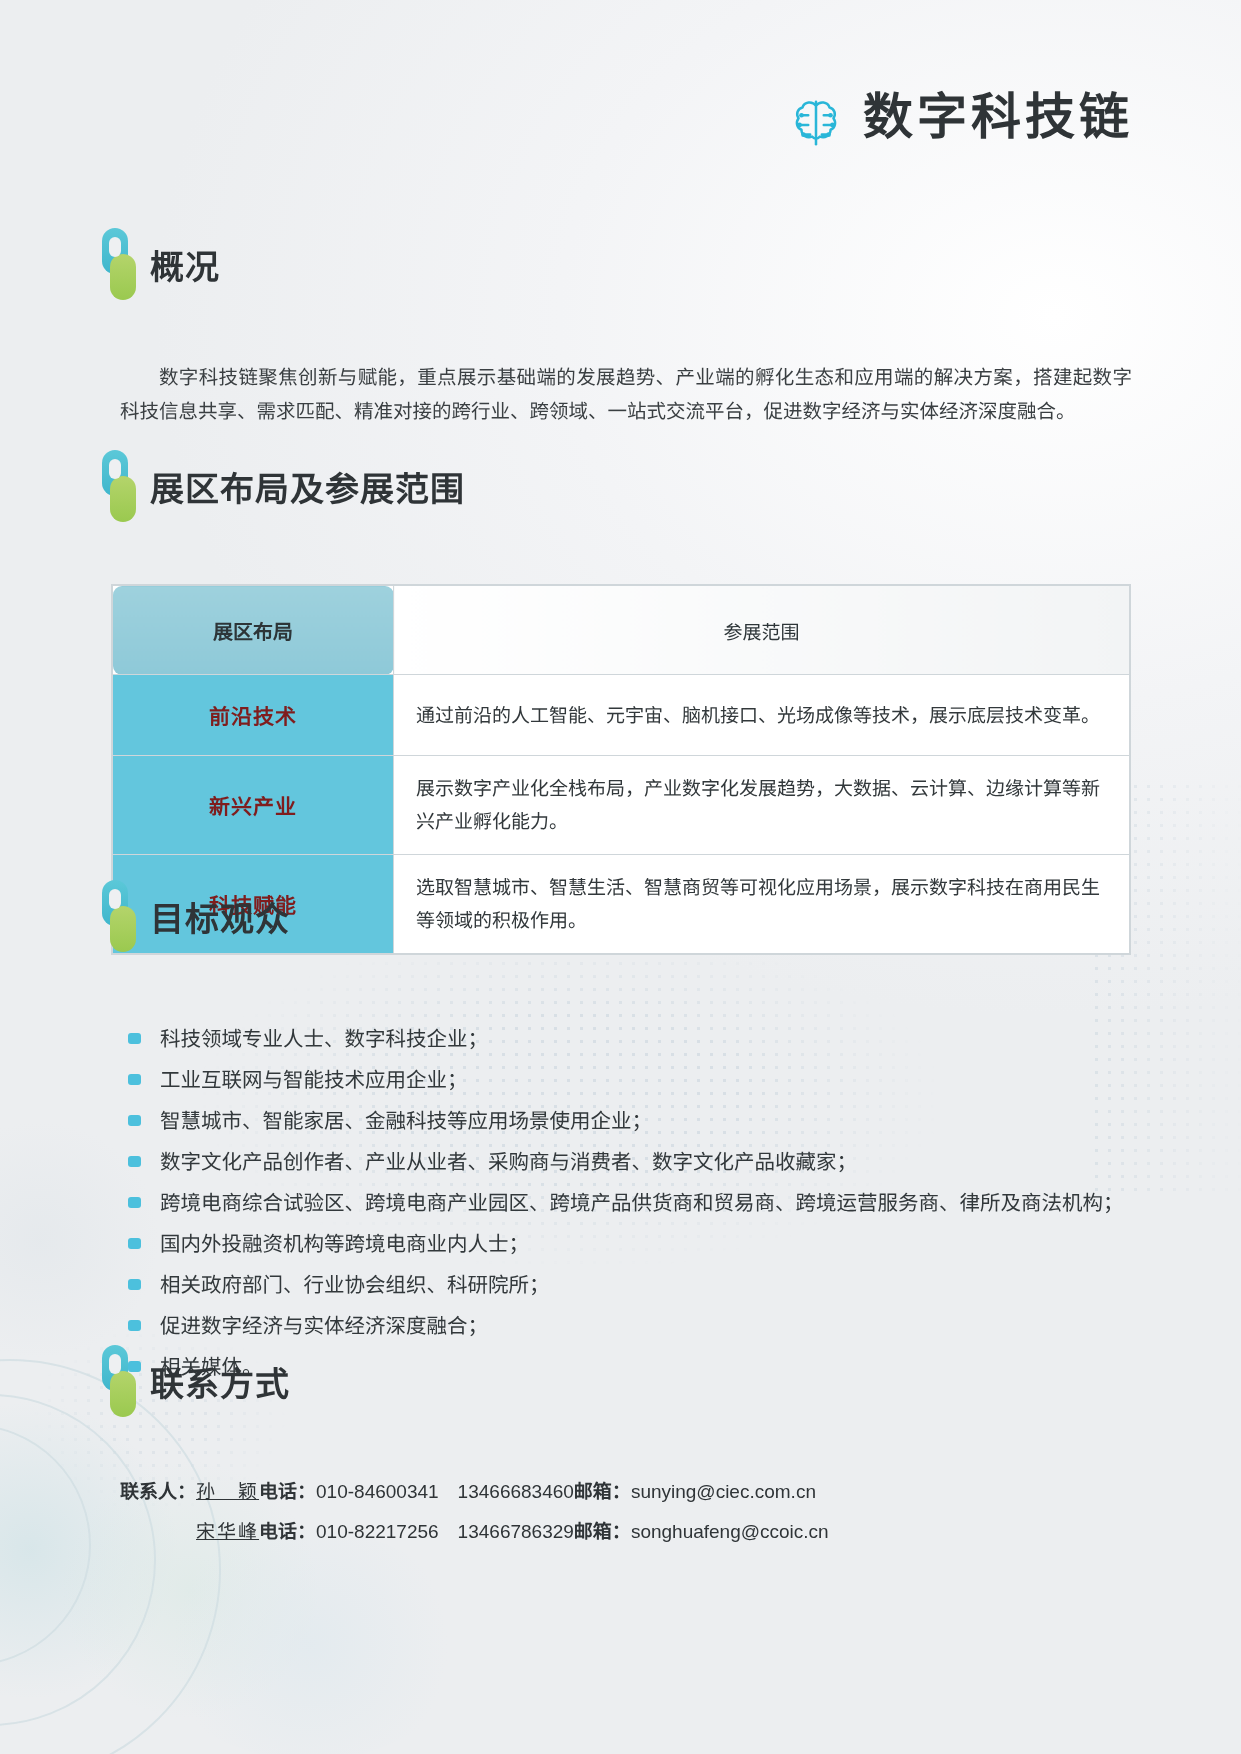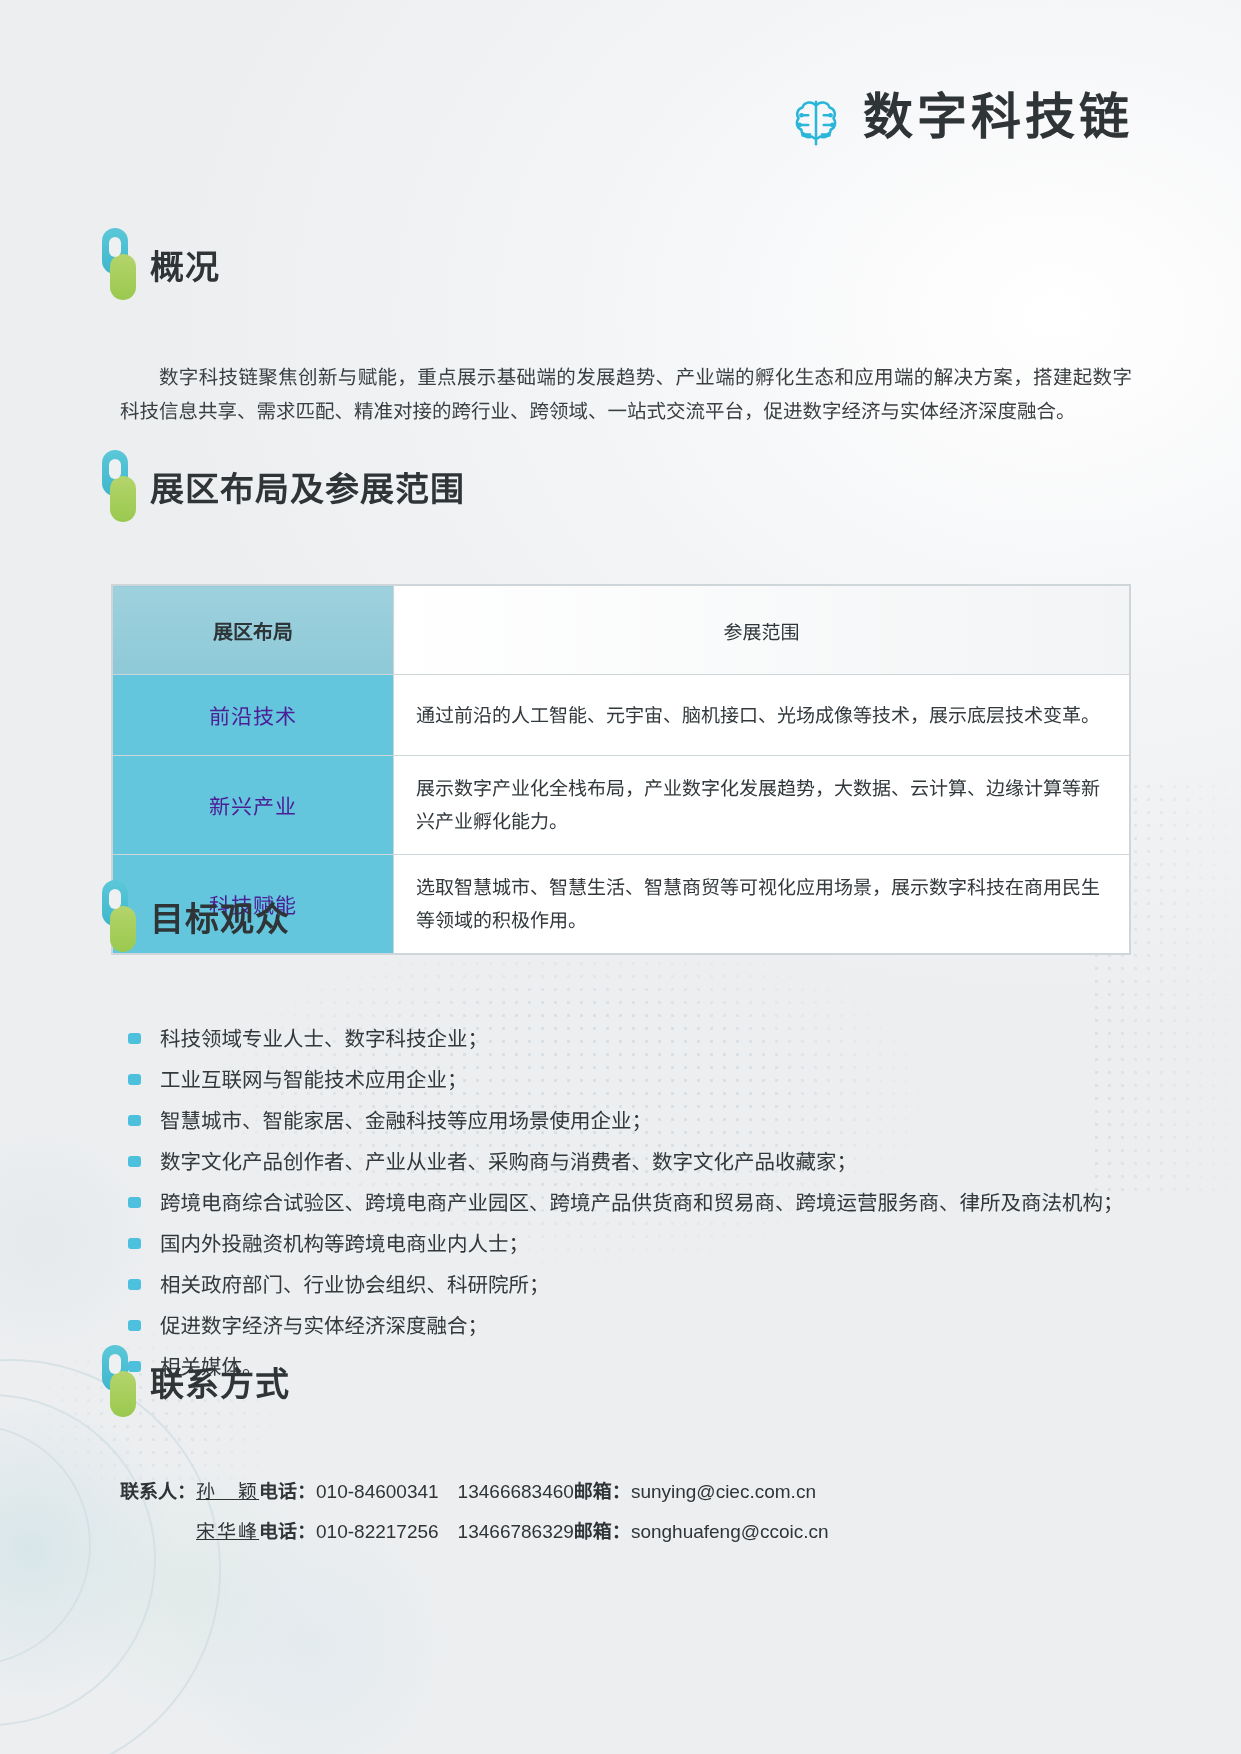--- a/index.html
+++ b/index.html
@@ -147,33 +147,34 @@
     vertical-align: middle;
   }
   .zone-table .hdr-left {
     width: 278px;
     background: linear-gradient(180deg, #9ed1dd 0%, #8ec9d8 100%);
     color: #2d3538;
     font-size: 20px;
     font-weight: 700;
     text-align: center;
     height: 86px;
+    border-radius: 9px;
   }
   .zone-table .hdr-right {
     background: linear-gradient(90deg, #ffffff 0%, #f2f4f5 100%);
     color: #2d3538;
     font-size: 19px;
     font-weight: 400;
     text-align: center;
   }
   .zone-table .cat {
     background: #63c6dd;
-    color: #4c1d95;
+    color: #7f1d1d;
     font-size: 21px;
-    font-weight: 400;
+    font-weight: 700;
     text-align: center;
     letter-spacing: 1px;
     height: 78px;
   }
   .zone-table .desc {
     padding: 16px 22px;
     font-size: 19px;
     line-height: 33px;
     color: #32383b;
     background: #ffffff;

